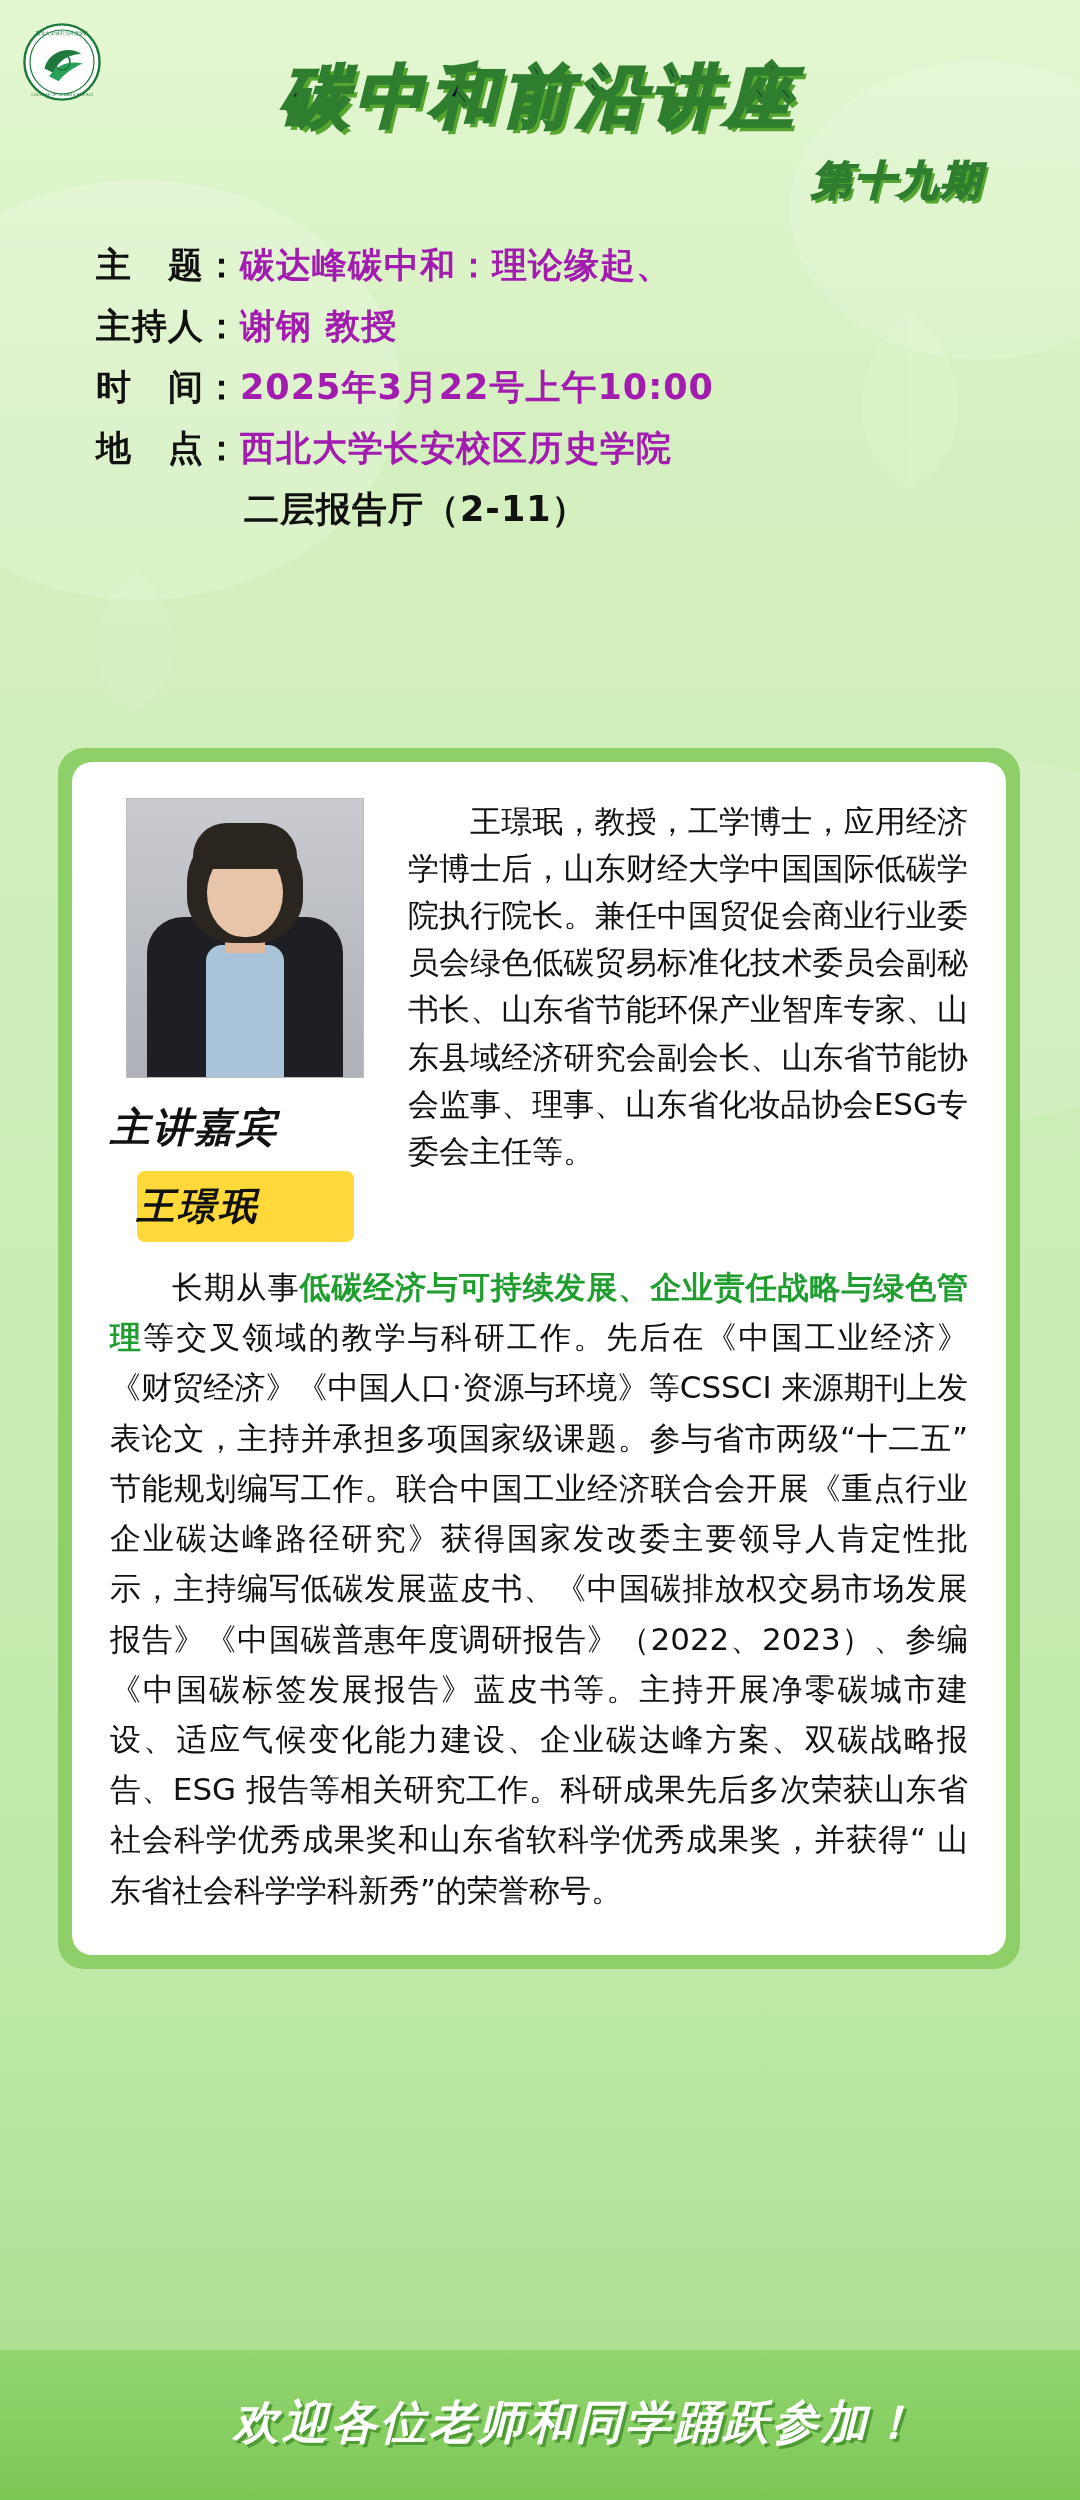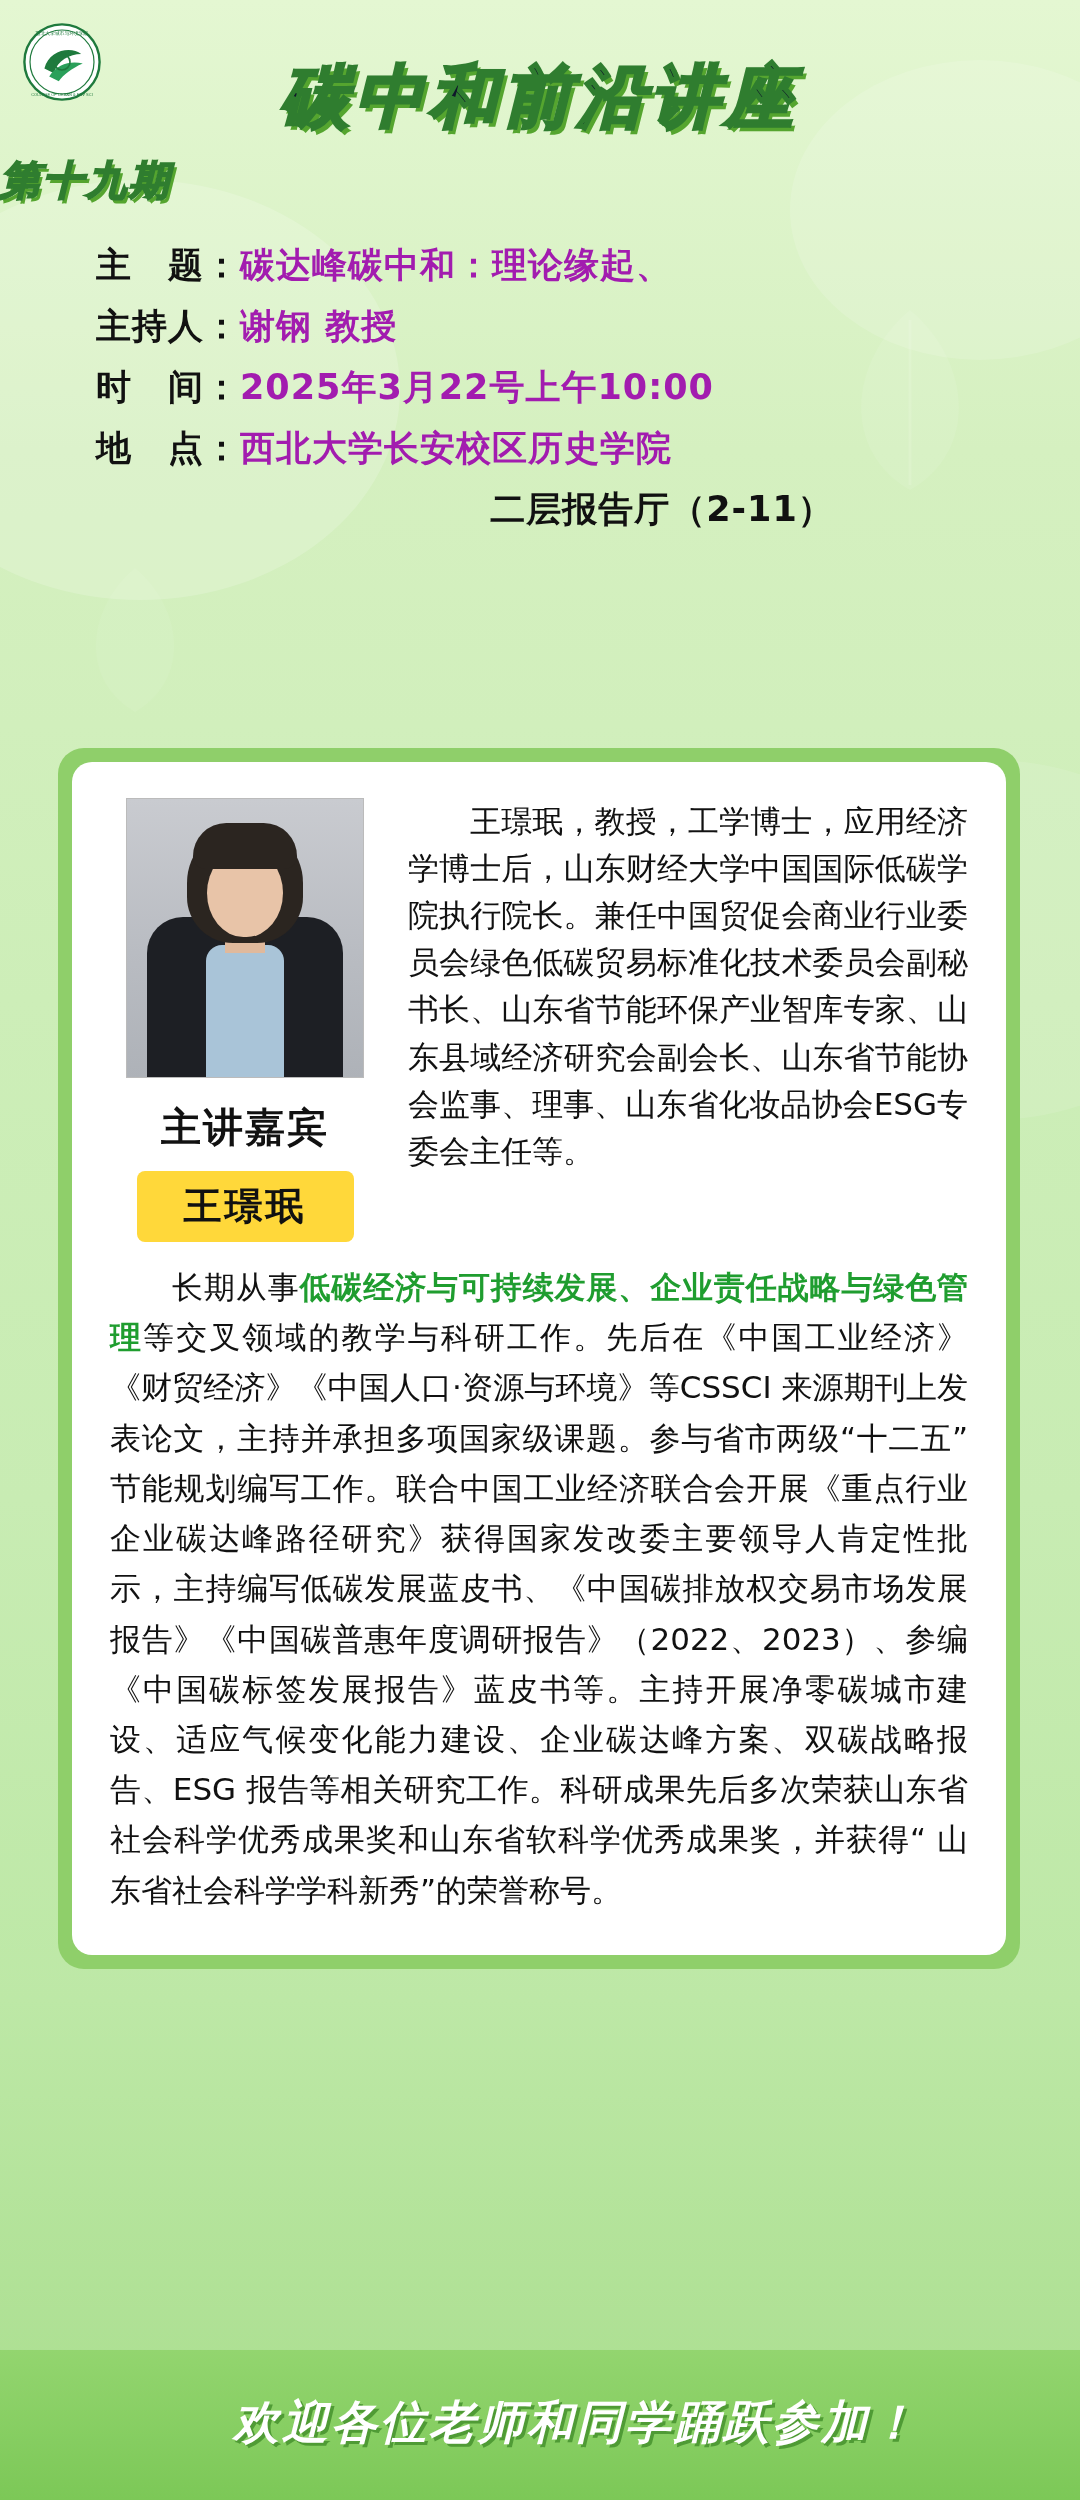--- a/index.html
+++ b/index.html
@@ -23,29 +23,29 @@
     text-align:center;
     font-family:"DejaVu Sans","Liberation Sans",sans-serif;
     font-weight:bold;font-style:italic;
     font-size:68px;letter-spacing:6px;
     color:#0f172a;
     -webkit-text-stroke:3px #2f7d2f;
     text-shadow:4px 5px 0 #55a52f, 0 0 2px #2f7d2f;
     margin:10px 0 0 0;
   }
   .title-sub{
-    text-align:left;padding-right:96px;margin-top:10px;
+    text-align:right;padding-right:96px;margin-top:10px;
     font-family:"DejaVu Sans","Liberation Sans",sans-serif;
     font-weight:bold;font-style:italic;font-size:40px;letter-spacing:3px;
     color:#ffffff;-webkit-text-stroke:2px #2f7d2f;
     text-shadow:3px 4px 0 #55a52f;
   }
 
   
-  .info{margin:34px 0 0 96px;position:relative;text-align:center;}
+  .info{margin:34px 0 0 96px;position:relative;}
   .info-row{display:flex;align-items:flex-start;margin-bottom:14px;}
   .info-label{
     font-family:"DejaVu Sans","Liberation Sans",sans-serif;
     font-weight:bold;font-size:35px;color:#111;white-space:pre;
     letter-spacing:1px;
   }
   .info-value{
     font-family:"DejaVu Sans","Liberation Sans",sans-serif;
     font-weight:bold;font-size:35px;color:#a21caf;letter-spacing:1px;
   }
@@ -56,21 +56,21 @@
   .card-outer{
     position:absolute;left:58px;top:748px;width:962px;
     background:#8fcf6a;border-radius:26px;padding:14px;
     box-sizing:border-box;
   }
   .card{
     background:#ffffff;border-radius:20px;padding:36px 38px 40px 38px;
     box-sizing:border-box;
   }
   .guest-top{display:flex;gap:28px;}
-  .guest-left{width:270px;flex:0 0 270px;text-align:center;}
+  .guest-left{width:270px;flex:0 0 270px;text-align:left;font-style:italic;}
   .portrait{
     width:236px;height:278px;margin:0 auto;border:1px solid #bbb;
     background:linear-gradient(180deg,#c9cbd0 0%,#b9bcc2 55%,#aeb2b8 100%);
     position:relative;overflow:hidden;
   }
   .p-hair{position:absolute;left:50%;transform:translateX(-50%);top:26px;width:116px;height:118px;border-radius:58px 58px 46px 46px;background:#2b2520;}
   .p-face{position:absolute;left:50%;transform:translateX(-50%);top:50px;width:76px;height:88px;border-radius:38px/46px;background:#e8c4a8;}
   .p-hair2{position:absolute;left:50%;transform:translateX(-50%);top:24px;width:104px;height:46px;border-radius:52px 52px 20px 20px;background:#2b2520;}
   .p-body{position:absolute;left:50%;transform:translateX(-50%);bottom:0;width:196px;height:160px;background:#1d1f24;border-radius:36px 36px 0 0;}
   .p-shirt{position:absolute;left:50%;transform:translateX(-50%);bottom:0;width:78px;height:132px;background:#a9c4d8;border-radius:16px 16px 0 0;}

